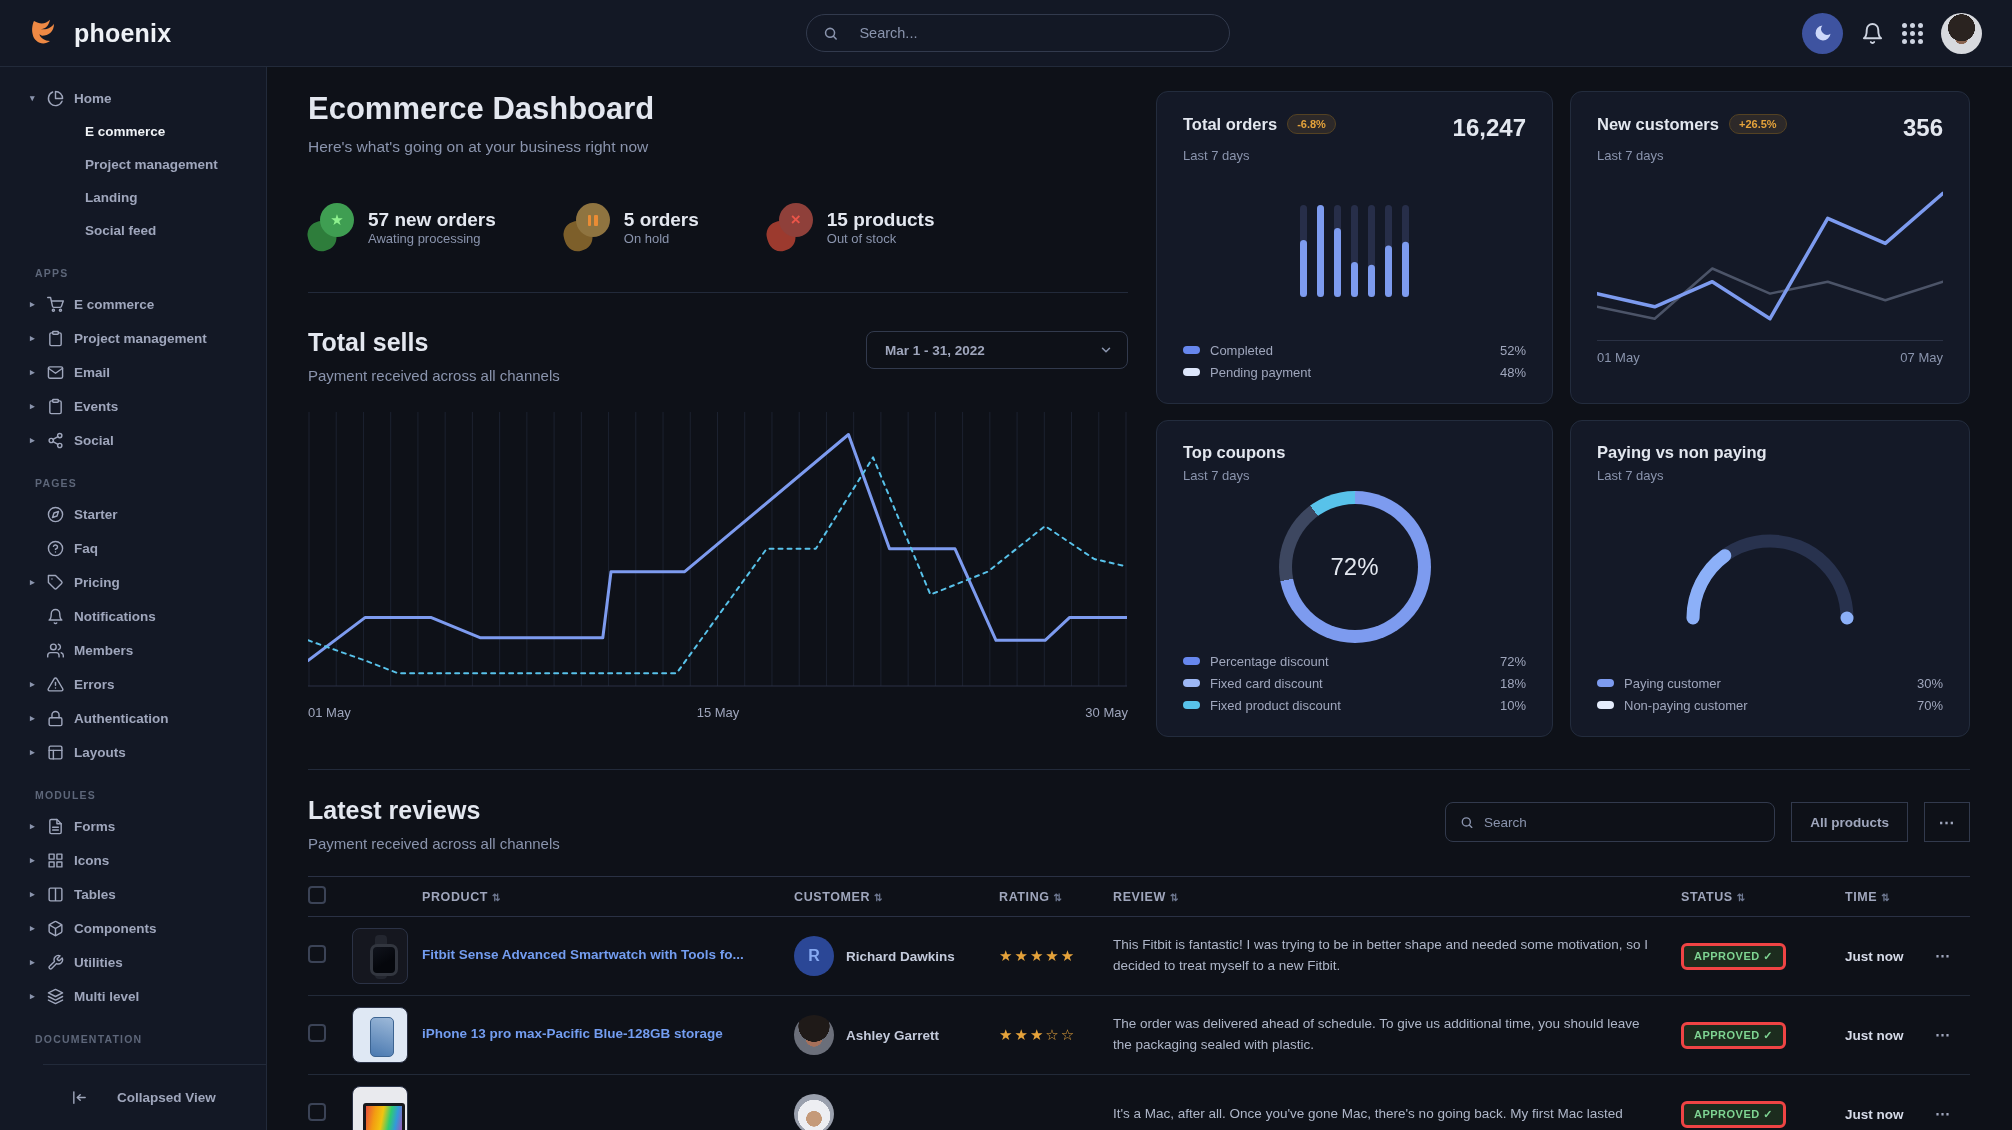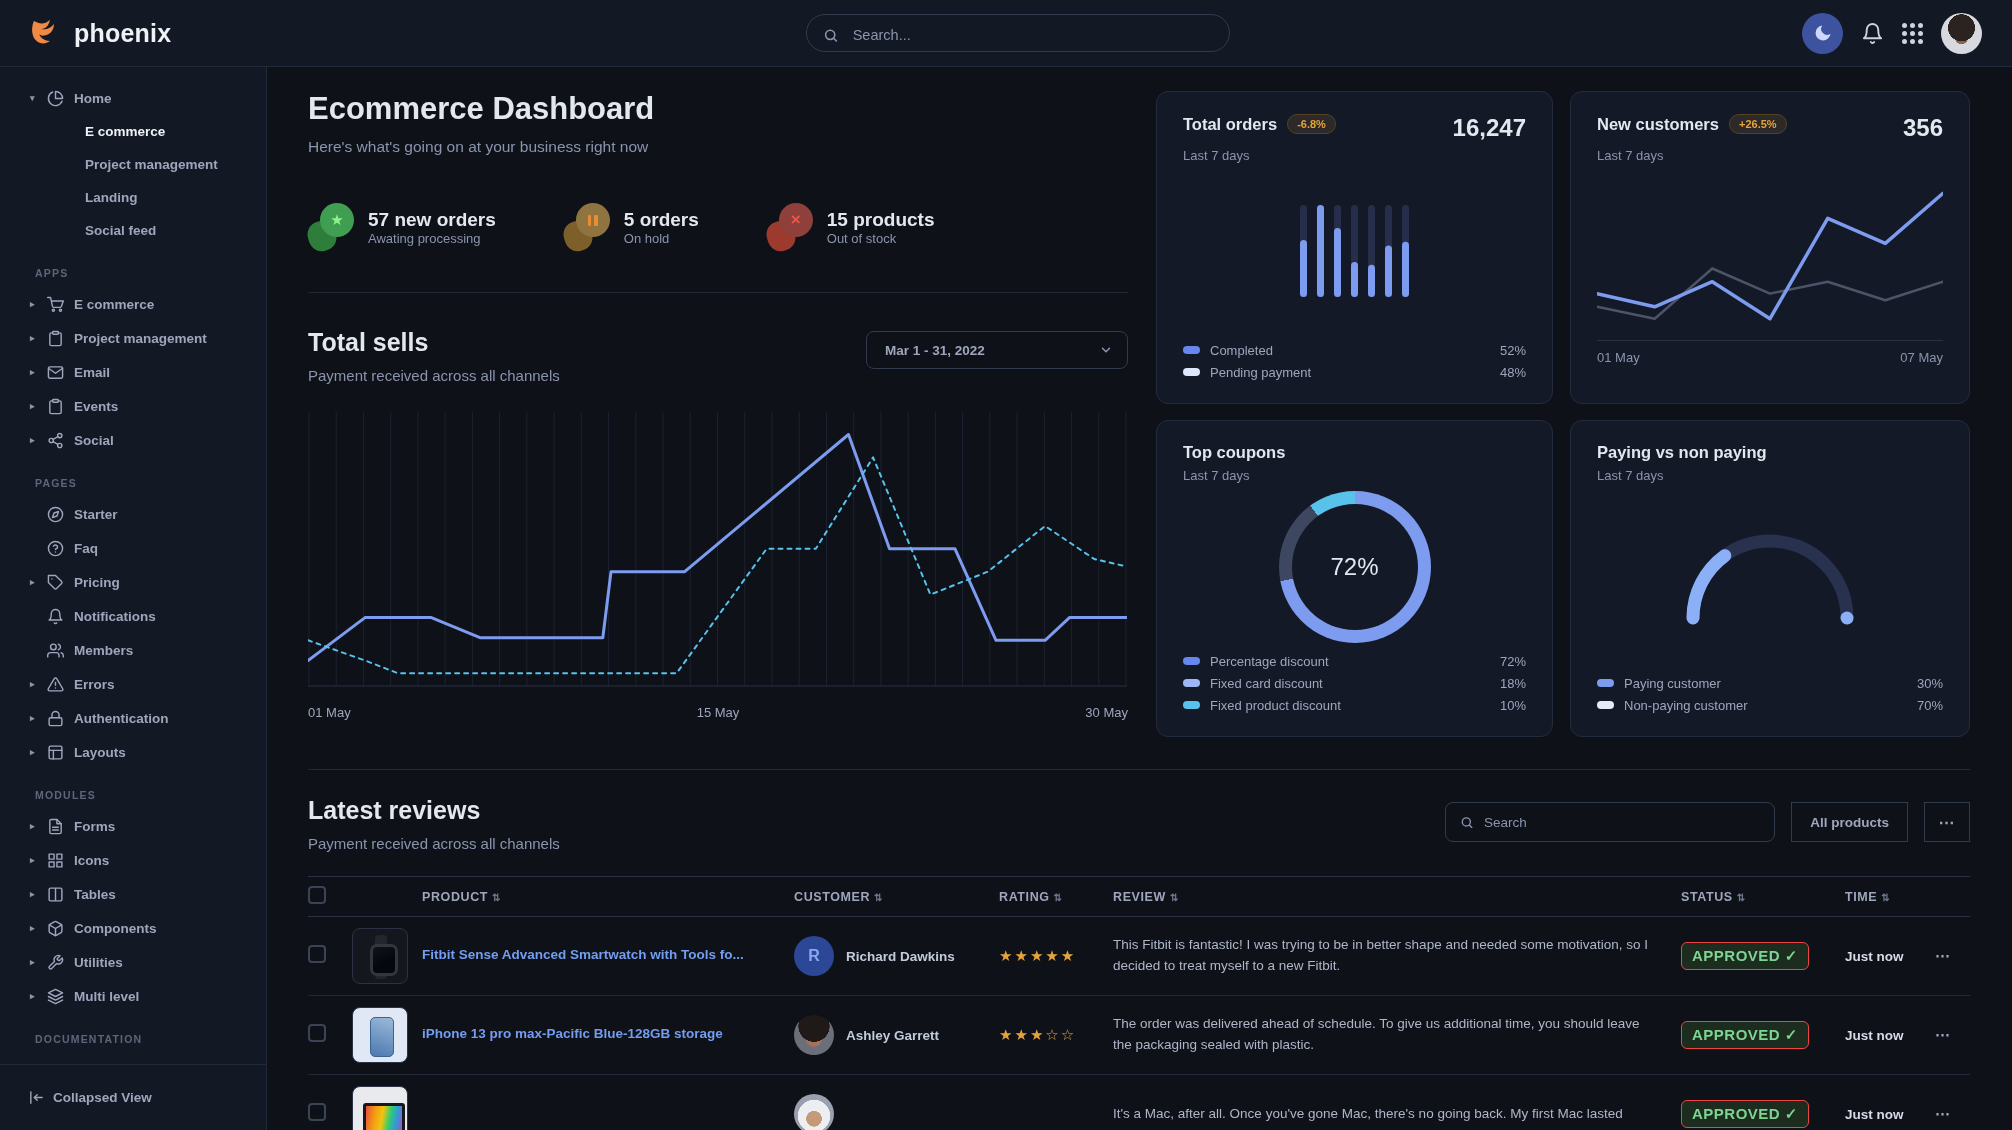--- a/index.html
+++ b/index.html
@@ -14,22 +14,22 @@
   
   .navbar {
     height:67px; flex:0 0 67px; background:#131825; border-bottom:1px solid #222a3a;
     display:flex; align-items:center; padding:0 30px; position:relative; z-index:5;
   }
   .brand { display:flex; align-items:center; gap:12px; cursor:pointer; }
   .brand svg { width:32px; height:32px; }
   .brand-name { font-size:25px; font-weight:700; color:#eef1f6; letter-spacing:.2px; }
   .nav-search {
     position:absolute; left:806px; width:424px; height:38px;
-    border:1px solid #323a4d; border-radius:19px; display:flex; align-items:flex-start;
-    padding:12px 16px; gap:14px; background:transparent;
+    border:1px solid #323a4d; border-radius:19px; display:flex; align-items:center;
+    padding:4px 16px; gap:21px; background:transparent;
   }
   .nav-search .icn { width:17px; height:17px; color:#8a94ad; }
   .nav-search input {
     background:transparent; border:none; outline:none; color:#cdd3e0;
     font-size:14.5px; width:100%; font-family:"Liberation Sans", sans-serif;
   }
   .nav-search input::placeholder { color:#8a94ad; }
   .nav-actions { margin-left:auto; display:flex; align-items:center; gap:18px; }
   .theme-btn {
     width:41px; height:41px; border-radius:50%; background:#3e53a0; border:none;
@@ -66,21 +66,21 @@
   .s-ico svg { width:17px; height:17px; display:block; }
   .s-child { display:flex; align-items:center; height:33px; padding-left:85px; cursor:pointer;
     color:#9fa6bc; font-size:13.5px; font-weight:600; }
   .s-child.active { color:#eff2f6; font-weight:700; }
   .s-section {
     padding:20px 0 8px 35px; font-size:10.5px; font-weight:700; letter-spacing:1.2px;
     color:#5d6679;
   }
   .side-footer {
     flex:0 0 66px; border-top:1px solid #222a3a; display:flex; align-items:center;
-    padding-left:28px; gap:8px; color:#9fa6bc; font-size:13.5px; font-weight:600; cursor:pointer;
+    padding-left:28px; gap:29px; color:#9fa6bc; font-size:13.5px; font-weight:600; cursor:pointer;margin-left:43px;
   }
   .side-footer svg { width:17px; height:17px; }
 
   
   .main { flex:1; overflow:hidden; padding:24px 42px 0 41px; }
   .dash-top { display:flex; }
   .left-col { width:820px; flex:0 0 820px; }
   h1.page-title { font-size:31px; font-weight:700; color:#e3e7ef; margin-bottom:11px; }
   .page-sub { font-size:15.5px; color:#8a94ad; }
   .stats-row { display:flex; margin-top:47px; gap:68px; }
@@ -199,22 +199,22 @@
       #6b6f7a; }
   .avatar.photo-hood { background:
       radial-gradient(circle at 50% 62%, #c59a79 0 24%, rgba(0,0,0,0) 25%),
       radial-gradient(circle at 50% 55%, #edeef2 0 54%, rgba(0,0,0,0) 55%),
       #9aa0ad; }
   .cust-name { font-size:13.5px; font-weight:600; color:#c3cadb; }
   .stars { font-size:15px; color:#e5a33b; letter-spacing:2px; white-space:nowrap; }
   .rev-text { font-size:13.5px; color:#aeb6c8; line-height:1.55; padding-right:30px; }
   .status-pill {
     display:inline-flex; align-items:center; gap:6px; padding:4px 10px; border-radius:6px;
-    background:#1c2c1e; border:1px solid #ef4444; color:#7ed492;
-    font-size:15px; font-weight:700; letter-spacing:.5px;text-align:right;
+    background:#1c2c1e; border:3px solid #ef4444; color:#7ed492;
+    font-size:11px; font-weight:700; letter-spacing:.5px;text-align:right;
   }
   .time-cell { font-size:13.5px; font-weight:700; color:#d6dbe8;margin-top:44px; }
   .row-dots { color:#9fa6bc; font-size:15px; font-weight:700; cursor:pointer; letter-spacing:1px; }
 </style>
 </head>
 <body>
 
 <div class="app">
 
   <header class="navbar">

